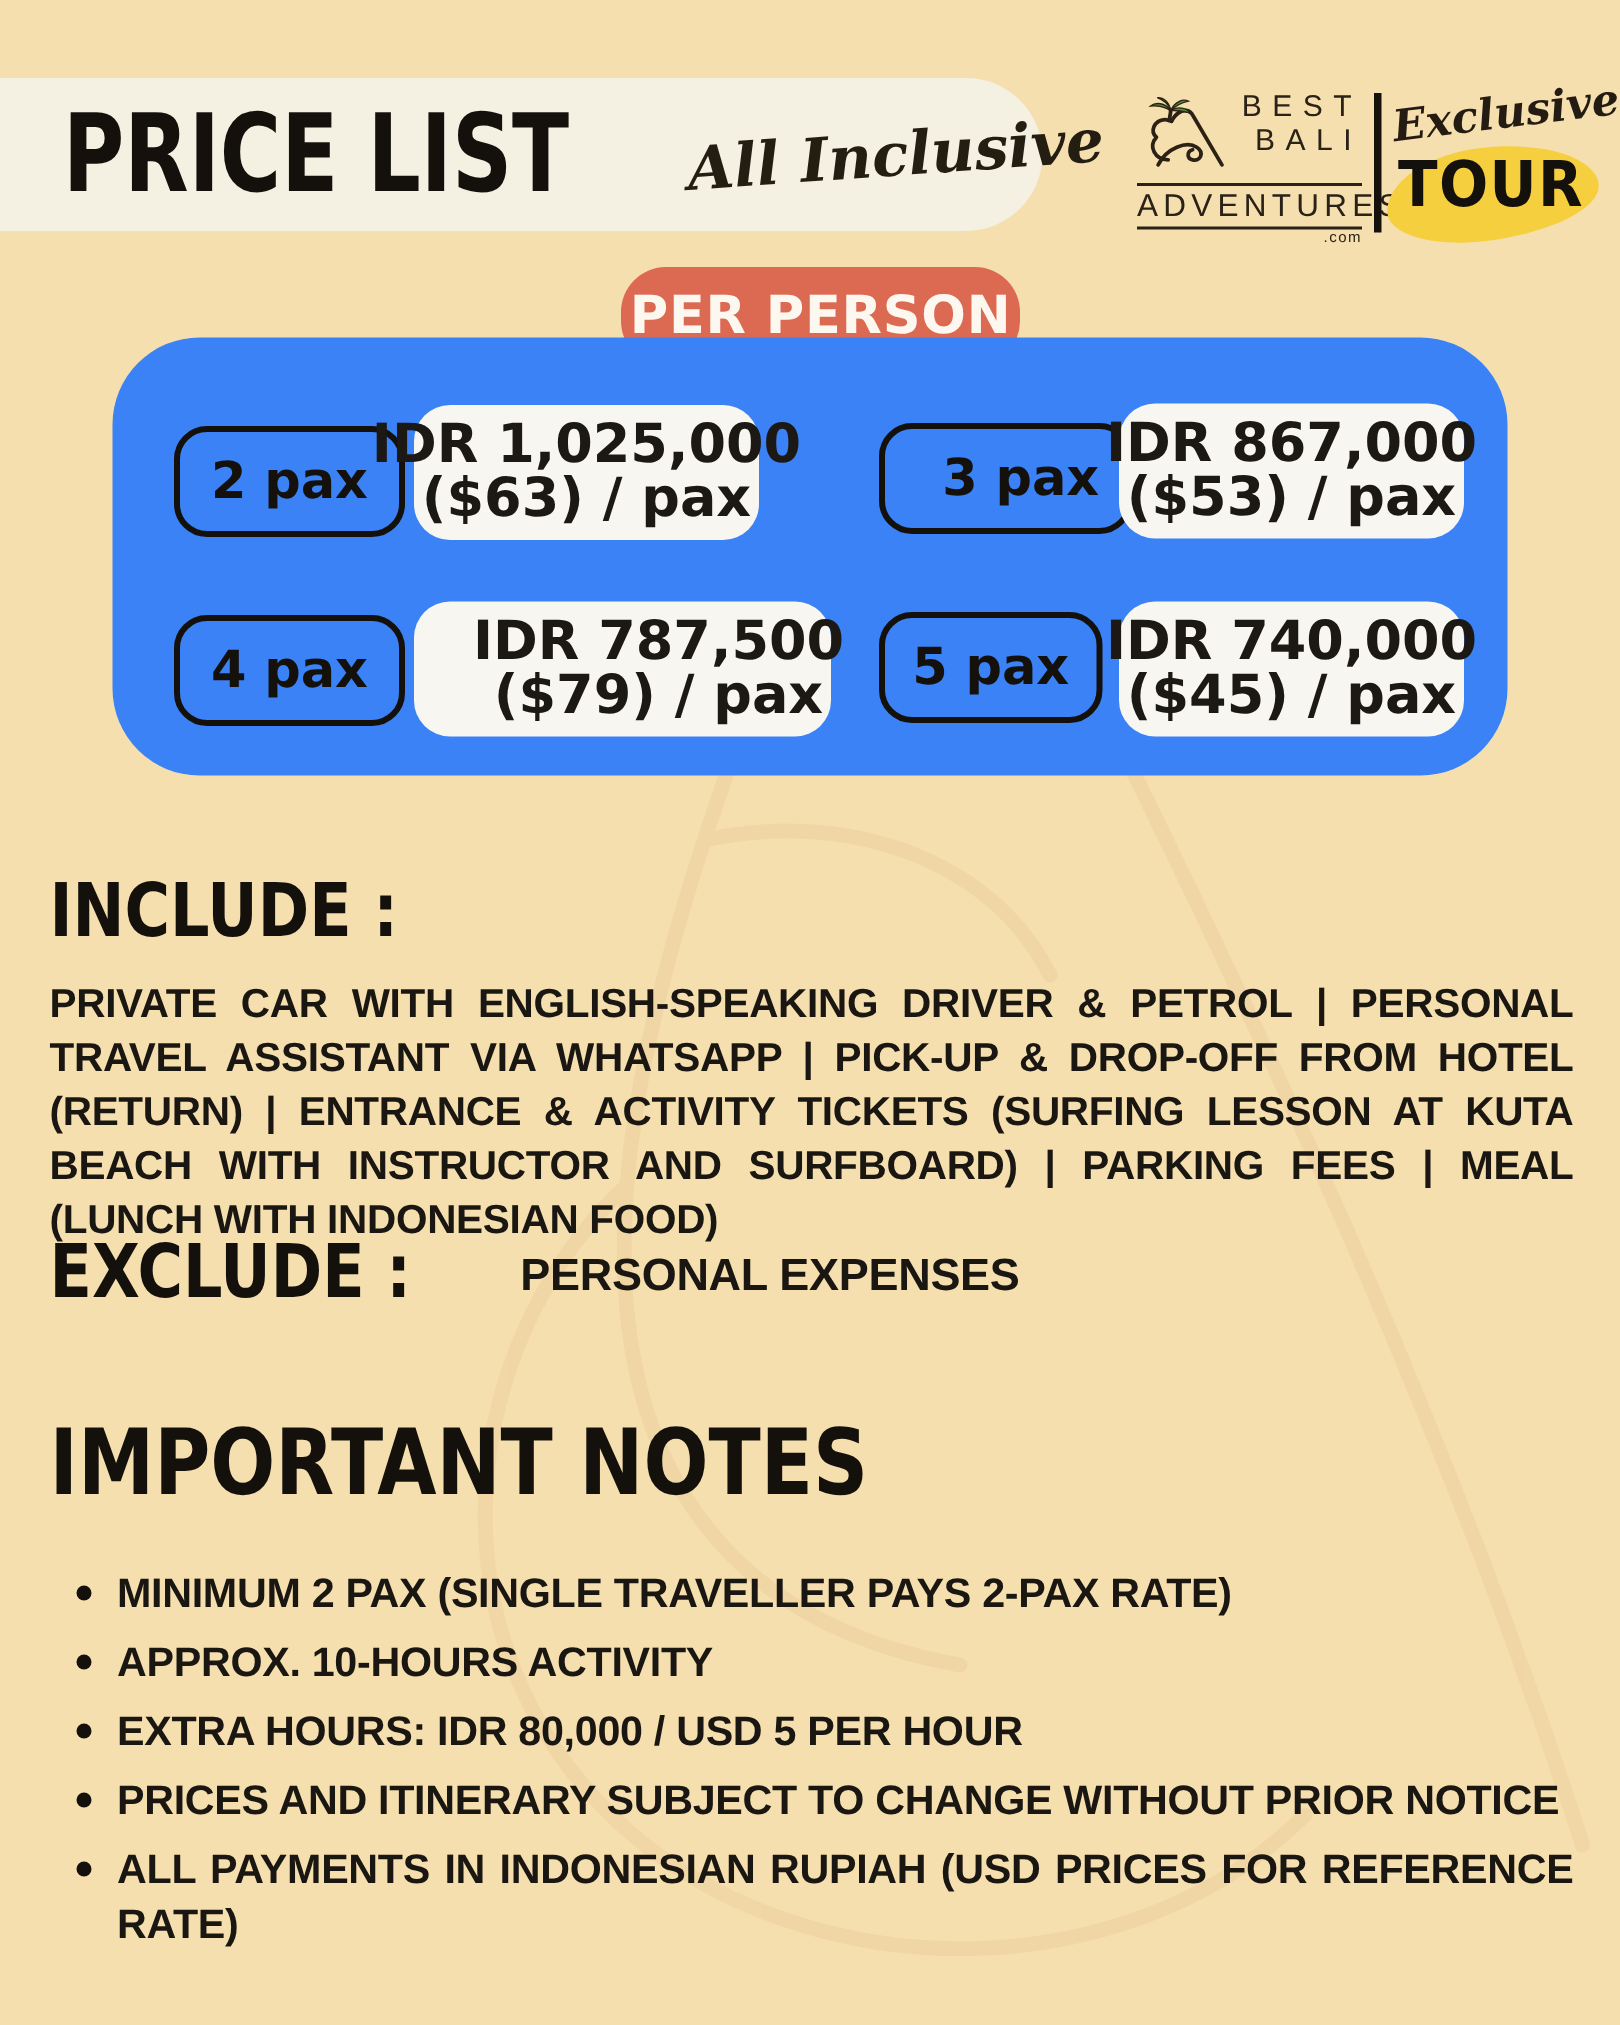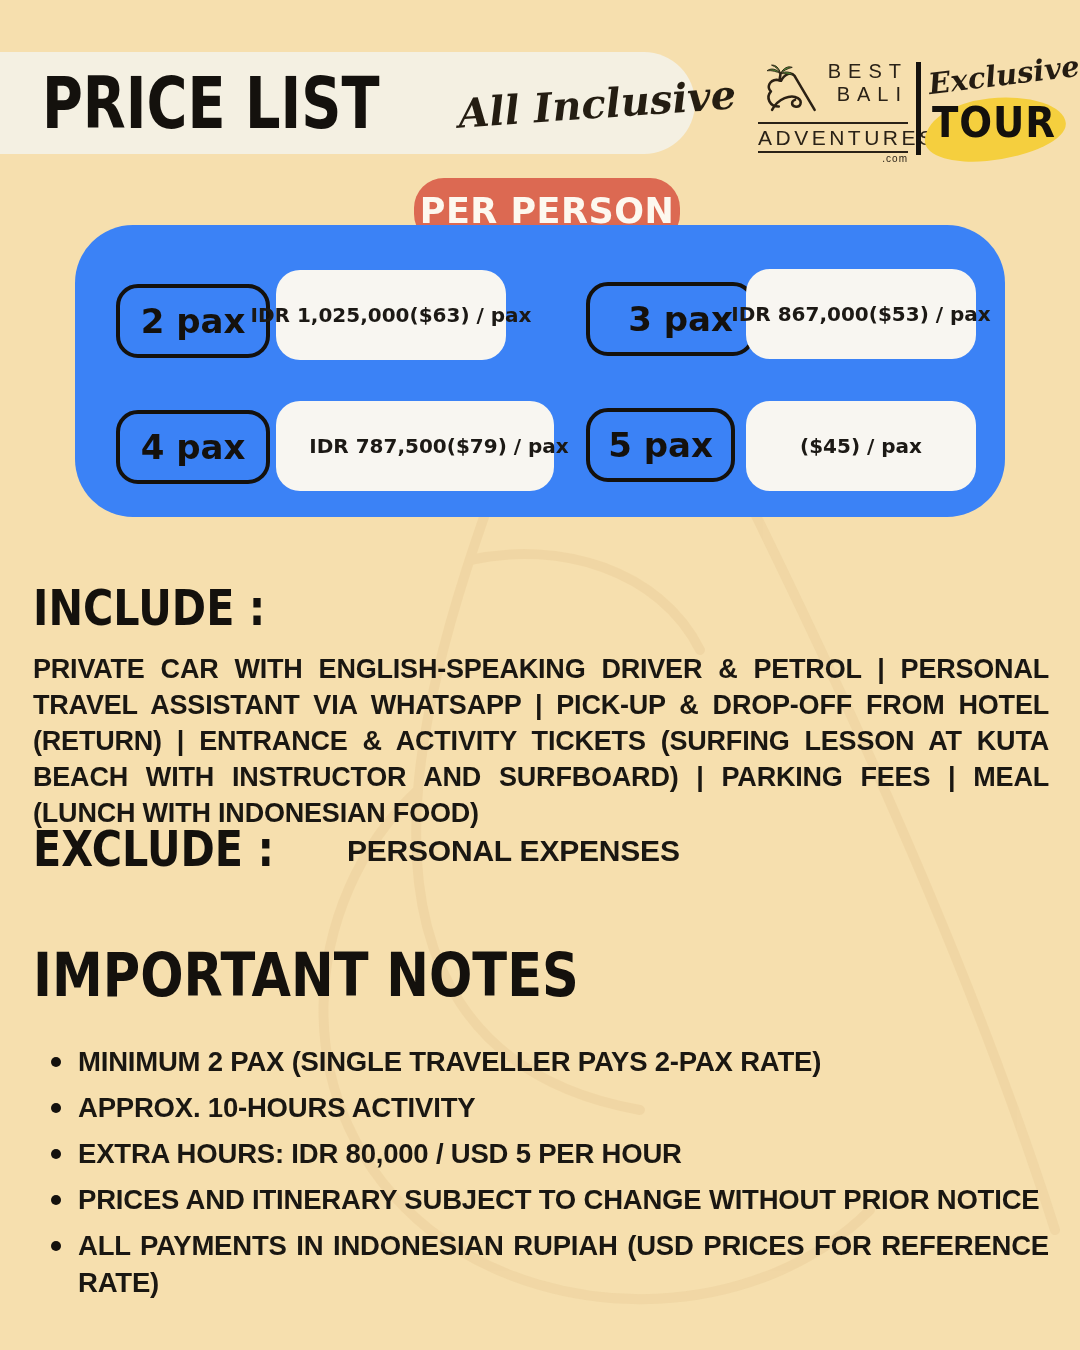--- a/index.html
+++ b/index.html
@@ -114,23 +114,23 @@
     border-radius: 22px;
     display: flex; align-items: center; justify-content: center;
     font-family: "DejaVu Sans", sans-serif;
     font-weight: bold; font-size: 34px; color: #14110d;
   }
   .price-card {
     position: absolute;
     width: 230px; height: 90px;
     background: #f8f6f1;
     border-radius: 24px;
-    display: flex; flex-direction: row; align-items: center; justify-content: center;
-    font-family: "DejaVu Sans", sans-serif;
-    font-weight: bold; font-size: 20px; line-height: 36px;
+    display: flex; flex-direction: column; align-items: center; justify-content: center;
+    font-family: "DejaVu Sans", sans-serif;
+    font-weight: bold; font-size: 36px; line-height: 36px;
     color: #1c1915; text-align: center; white-space: nowrap;
   }
   .pill-1 { left: 41px;  top: 59px;  }
   .card-1 { left: 201px; top: 45px;  }
   .pill-2 { left: 511px; top: 57px;  width: 141px; padding-left: 20px; }
   .card-2 { left: 671px; top: 44px;  }
   .pill-3 { left: 41px;  top: 185px; }
   .card-3 { left: 201px; top: 176px; padding-left: 48px; }
   .pill-4 { left: 511px; top: 183px; width: 141px; }
   .card-4 { left: 671px; top: 176px; }
@@ -255,20 +255,21 @@
   </div>
 
   <div class="pax-pill pill-3">4 pax</div>
   <div class="price-card card-3">
     <span>IDR 787,500</span>
     <span>($79) / pax</span>
   </div>
 
   <div class="pax-pill pill-4">5 pax</div>
   <div class="price-card card-4">
+    <span>IDR 740,000</span>
     <span>($45) / pax</span>
   </div>
 </div>
 
 <div class="abs include-section">
   <div class="section-heading">INCLUDE :</div>
   <p class="include-body">PRIVATE CAR WITH ENGLISH-SPEAKING DRIVER &amp; PETROL | PERSONAL TRAVEL ASSISTANT VIA WHATSAPP | PICK-UP &amp; DROP-OFF FROM HOTEL (RETURN) | ENTRANCE &amp; ACTIVITY TICKETS (SURFING LESSON AT KUTA BEACH WITH INSTRUCTOR AND SURFBOARD)  | PARKING FEES | MEAL (LUNCH WITH INDONESIAN FOOD)</p>
 </div>
 
 <div class="abs exclude-section">

